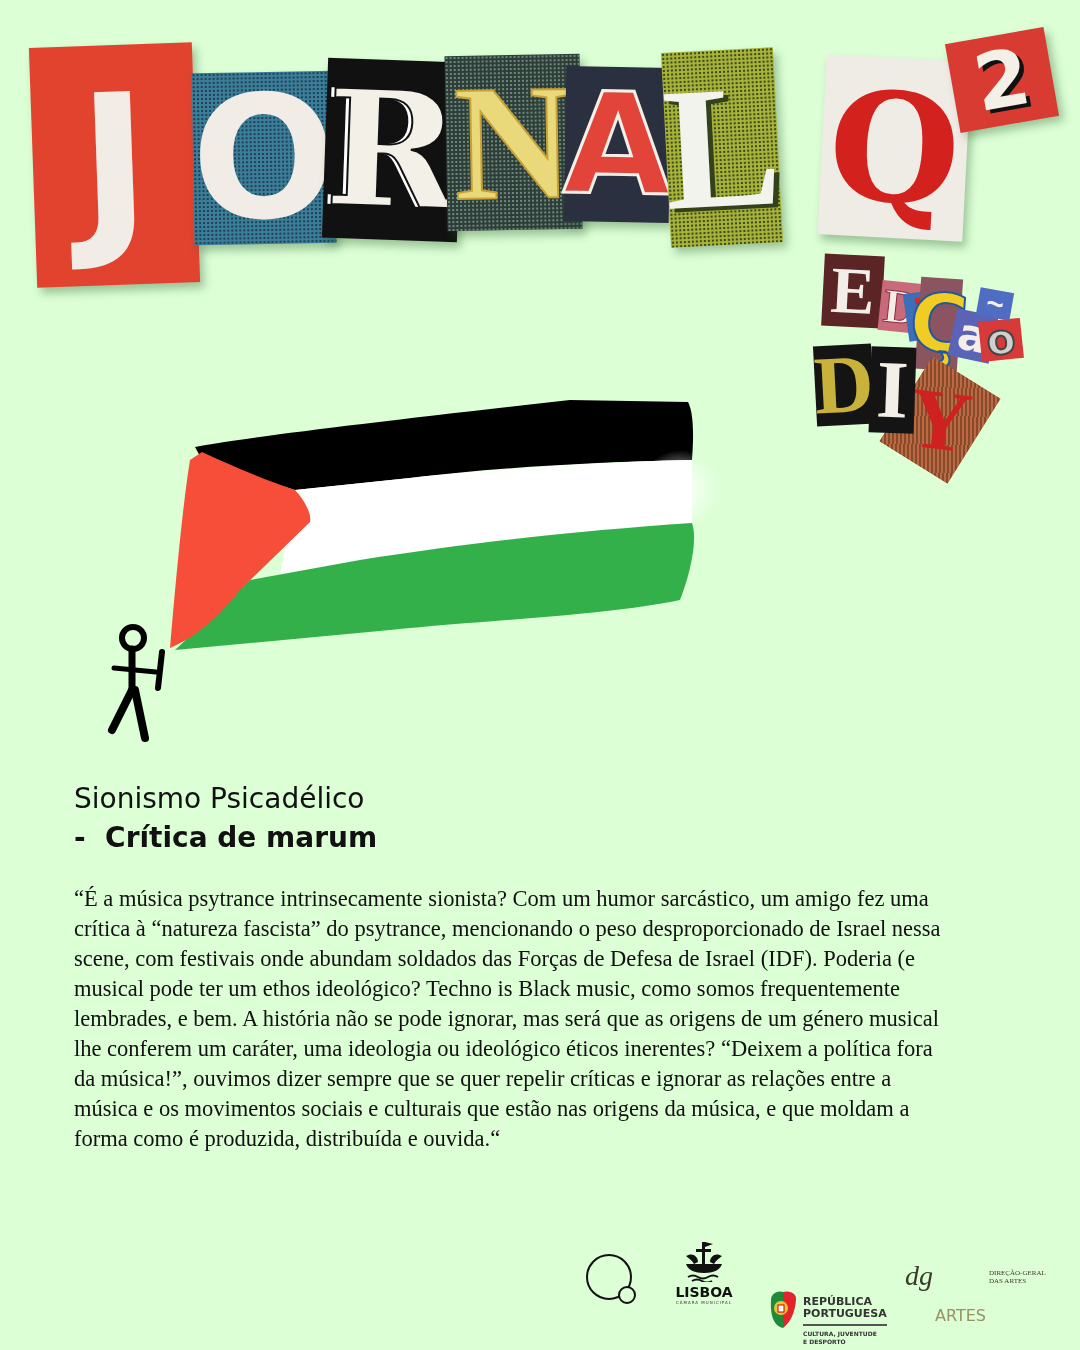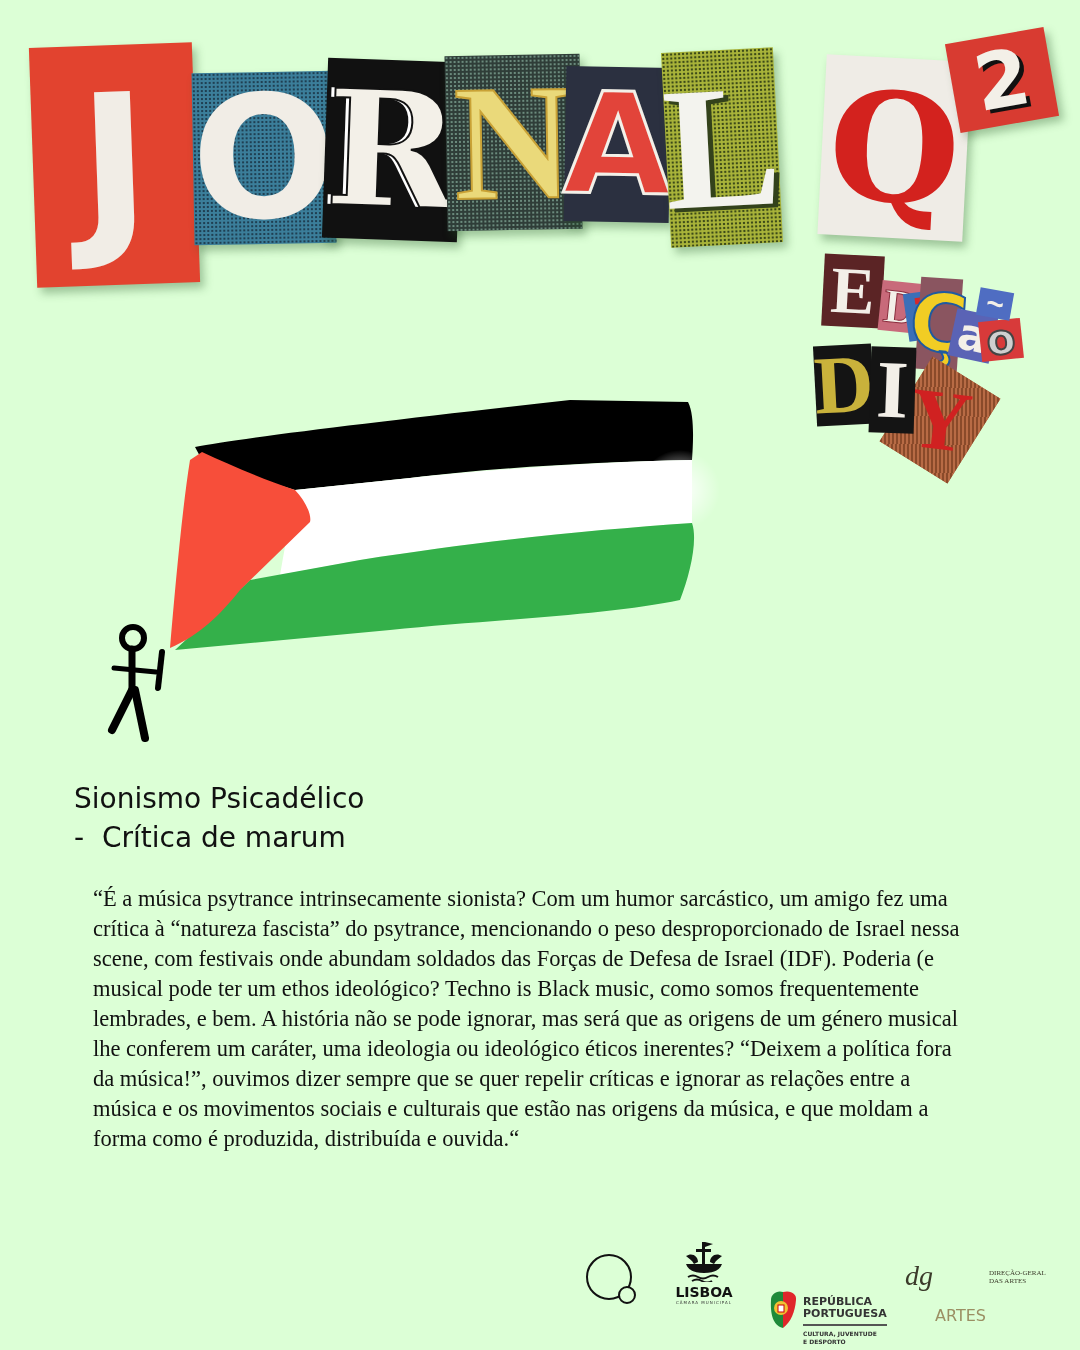--- a/index.html
+++ b/index.html
@@ -55,24 +55,24 @@
   #d-i { left:870px; top:347px; width:45px; height:86px; background:#141414; transform:rotate(2deg); }
   #d-i span { color:#f3efe8; font-family:"Liberation Serif", serif; font-size:82px; }
   #d-y { left:900px; top:370px; width:80px; height:100px; background:#a55d3a;
          background-image:repeating-linear-gradient(60deg, #8a4a2a 0 2px, #b86b45 2px 4px); transform:rotate(32deg); }
   #d-y span { color:#d02121; font-family:"Liberation Serif", serif; font-size:86px; transform:rotate(-25deg); }
   
   #illustration { position:absolute; left:90px; top:390px; width:640px; height:360px; }
   
   #article-title { position:absolute; left:74px; top:780px; font-family:"DejaVu Sans", sans-serif; color:#111; }
   #article-title .l1 { font-size:28px; font-weight:normal; line-height:38px; display:block; }
-  #article-title .l2 { font-size:28px; font-weight:normal; line-height:40px; display:block; white-space:pre; }
+  #article-title .l2 { font-size:28px; font-weight:bold; line-height:40px; display:block; white-space:pre; }
   #article-body {
     position:absolute; left:74px; top:884px; width:965px;
-    font-family:"Liberation Serif", serif; font-size:22.5px; line-height:30px; color:#111;margin-left:19px;
+    font-family:"Liberation Serif", serif; font-size:22.5px; line-height:30px; color:#111;
   }
   #article-body .line { display:block; white-space:nowrap; }
   
   .logo { position:absolute; }
   #logo-q { left:584px; top:1252px; width:56px; height:56px; }
   #logo-lisboa { left:672px; top:1240px; width:64px; height:76px; text-align:center; }
   #logo-lisboa .name { font-family:"DejaVu Sans", sans-serif; font-weight:bold; font-size:14px; color:#111; display:block; margin-top:-2px; }
   #logo-lisboa .sub { font-family:"DejaVu Sans", sans-serif; font-size:4px; color:#333; display:block; letter-spacing:1px; }
   #logo-rp { left:767px; top:1290px; width:125px; height:64px; }
   #logo-rp .name { position:absolute; left:36px; top:6px; font-family:"DejaVu Sans", sans-serif; font-size:11px; font-weight:bold; color:#333; line-height:12px; }

